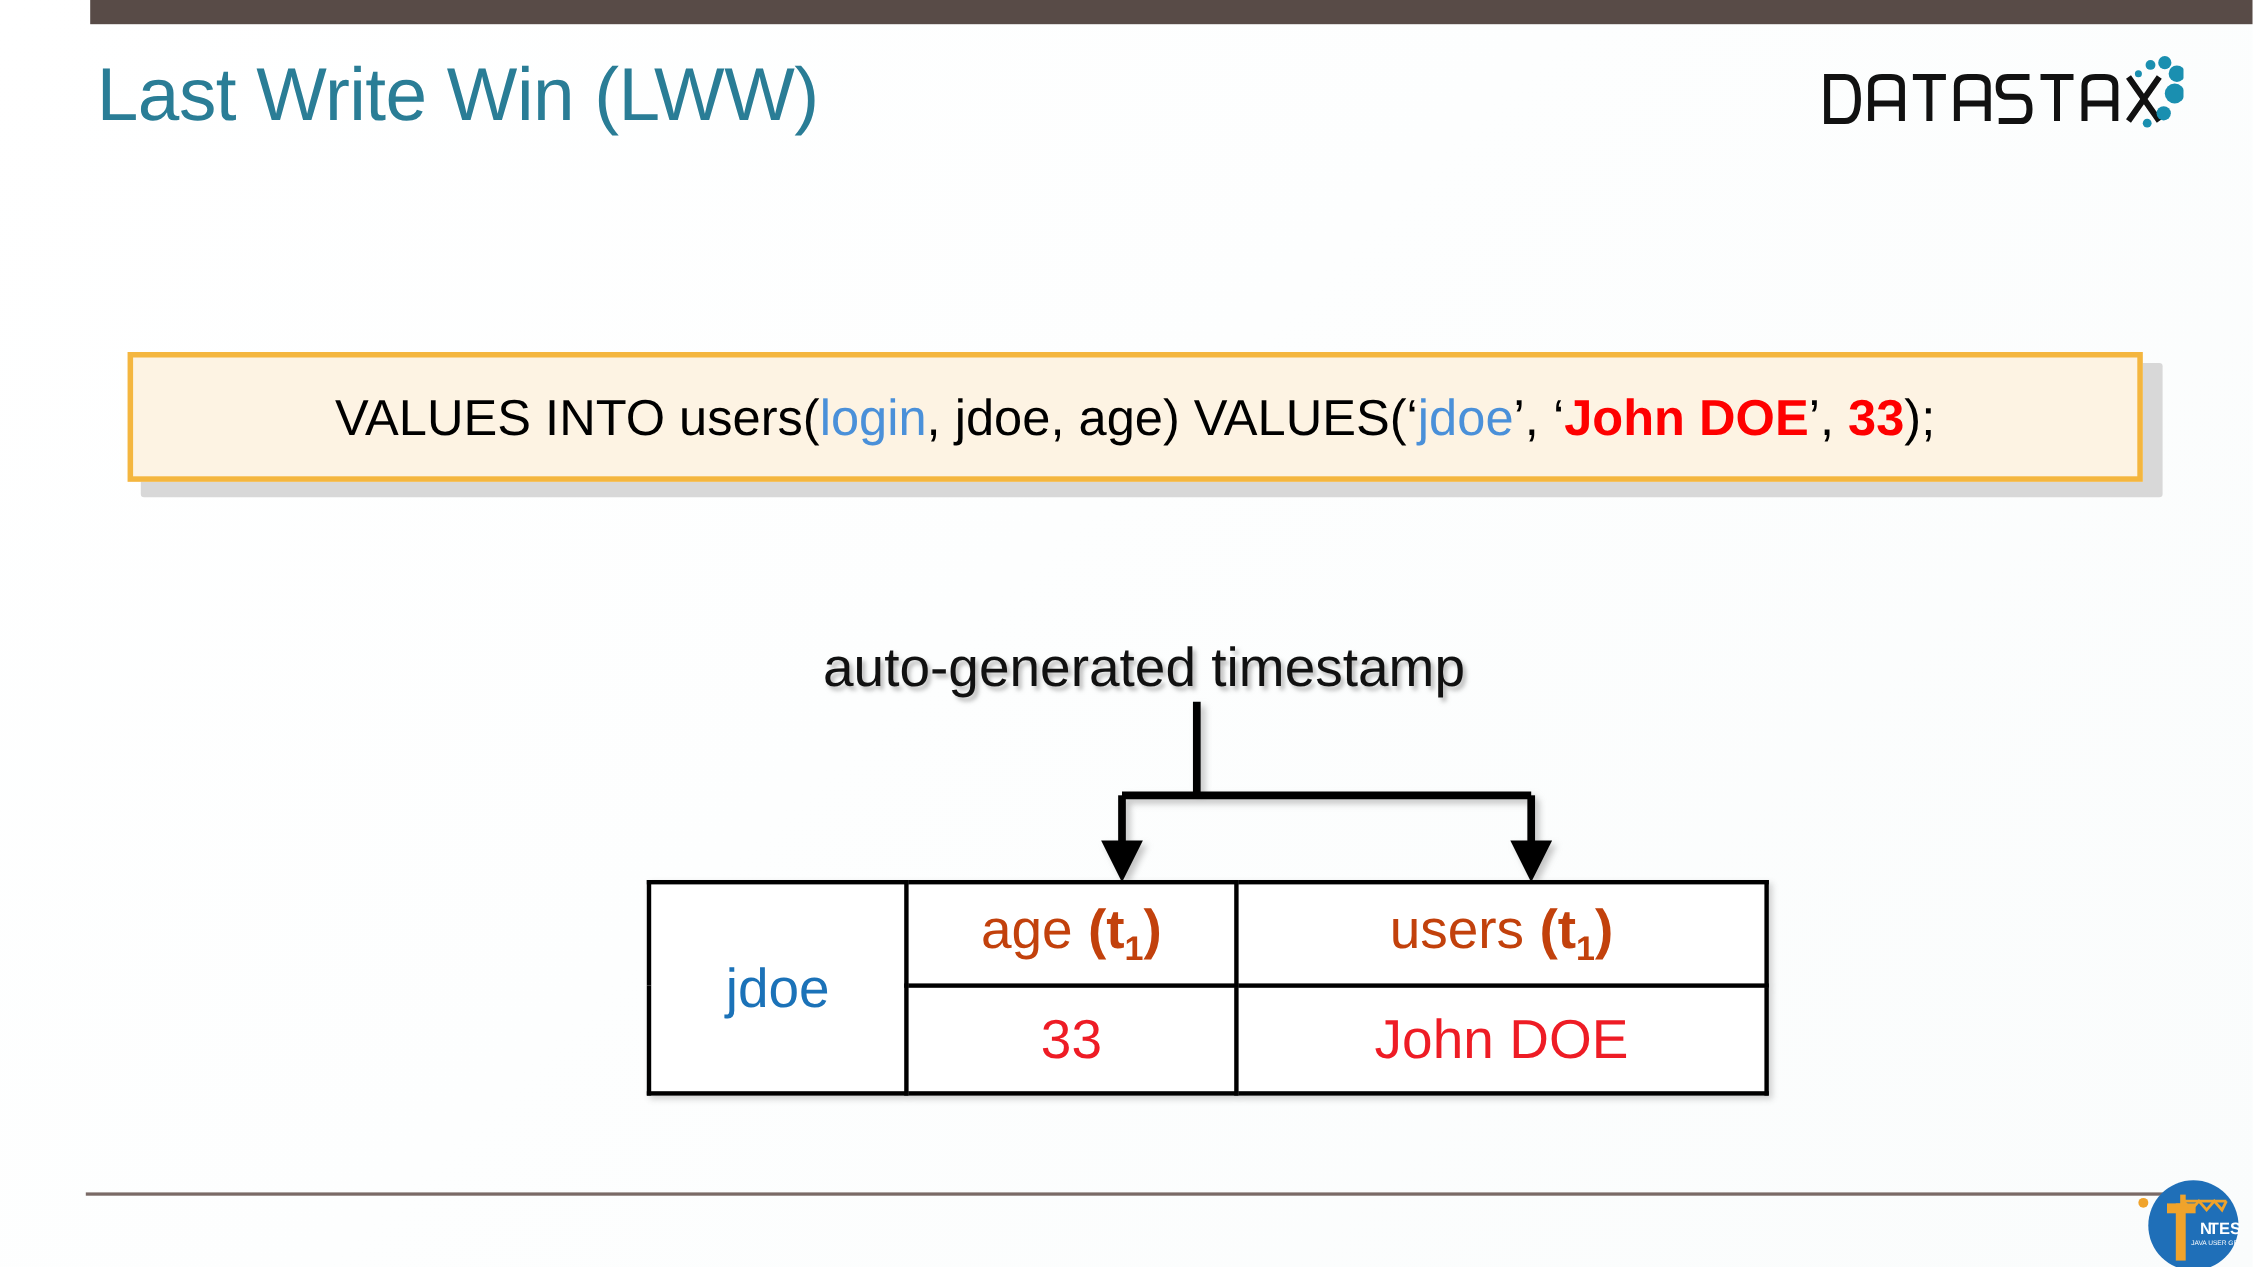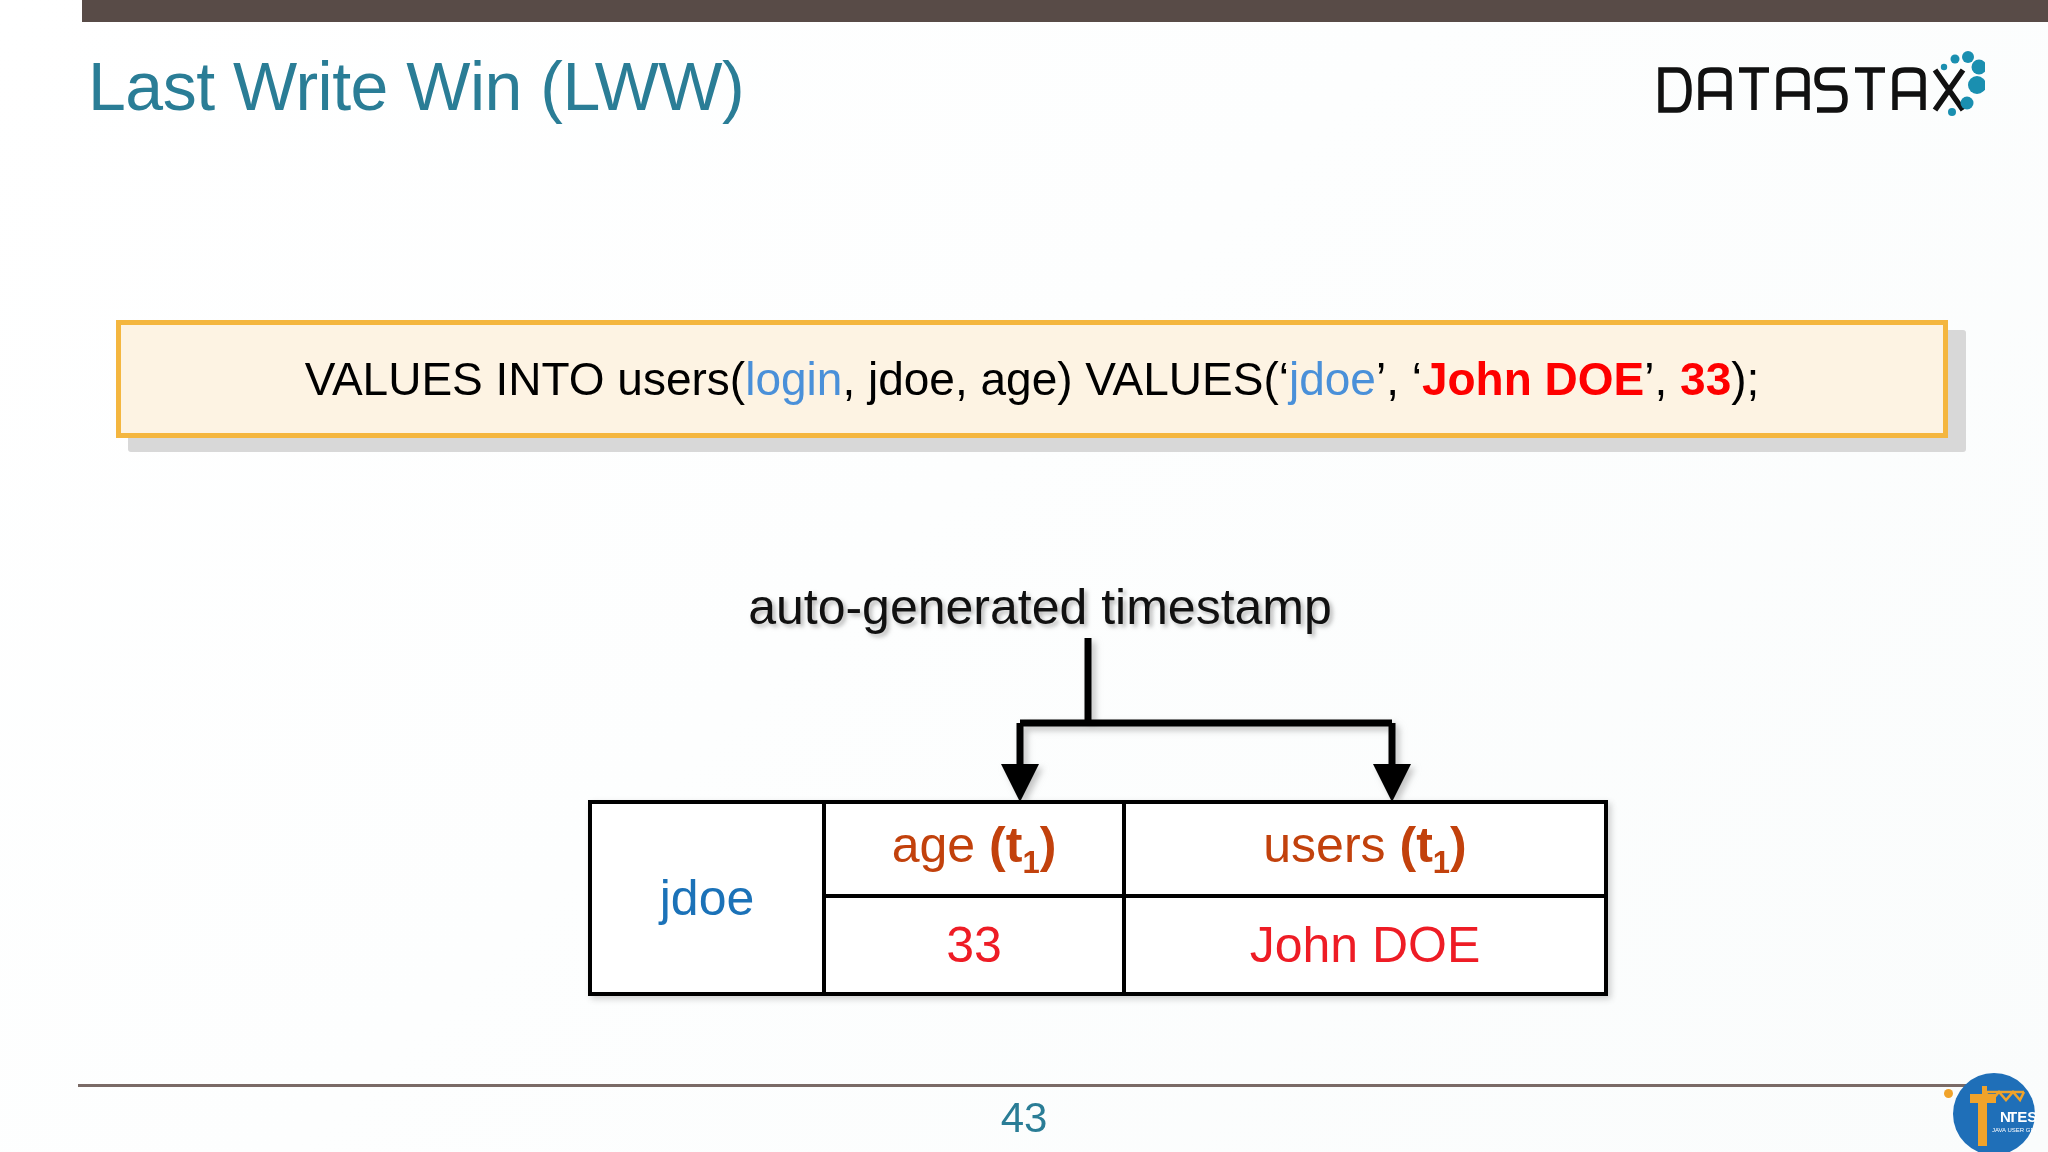--- a/index.html
+++ b/index.html
@@ -267,21 +267,20 @@
           <span class="tsub">(<span>t</span><sub>1</sub>)</span></td>
     </tr>
     <tr>
       <td class="cell-val">33</td>
       <td class="cell-val">John DOE</td>
     </tr>
   </tbody>
     </table>
 
   <div id="footer-rule"></div>
-  <div id="footer-page">43</div>
   <div id="footer-dot"></div>
 
   <div id="jug-logo">
     <svg width="84" height="84" viewBox="0 0 84 84">
       <circle cx="42" cy="42" r="41" fill="#1f6fb8"></circle>
       <g fill="#f0a32b">
         <rect x="26" y="22" width="9" height="52"></rect>
         <rect x="18" y="22" width="26" height="9"></rect>
         <rect x="30" y="14" width="5" height="10"></rect>
       </g>

